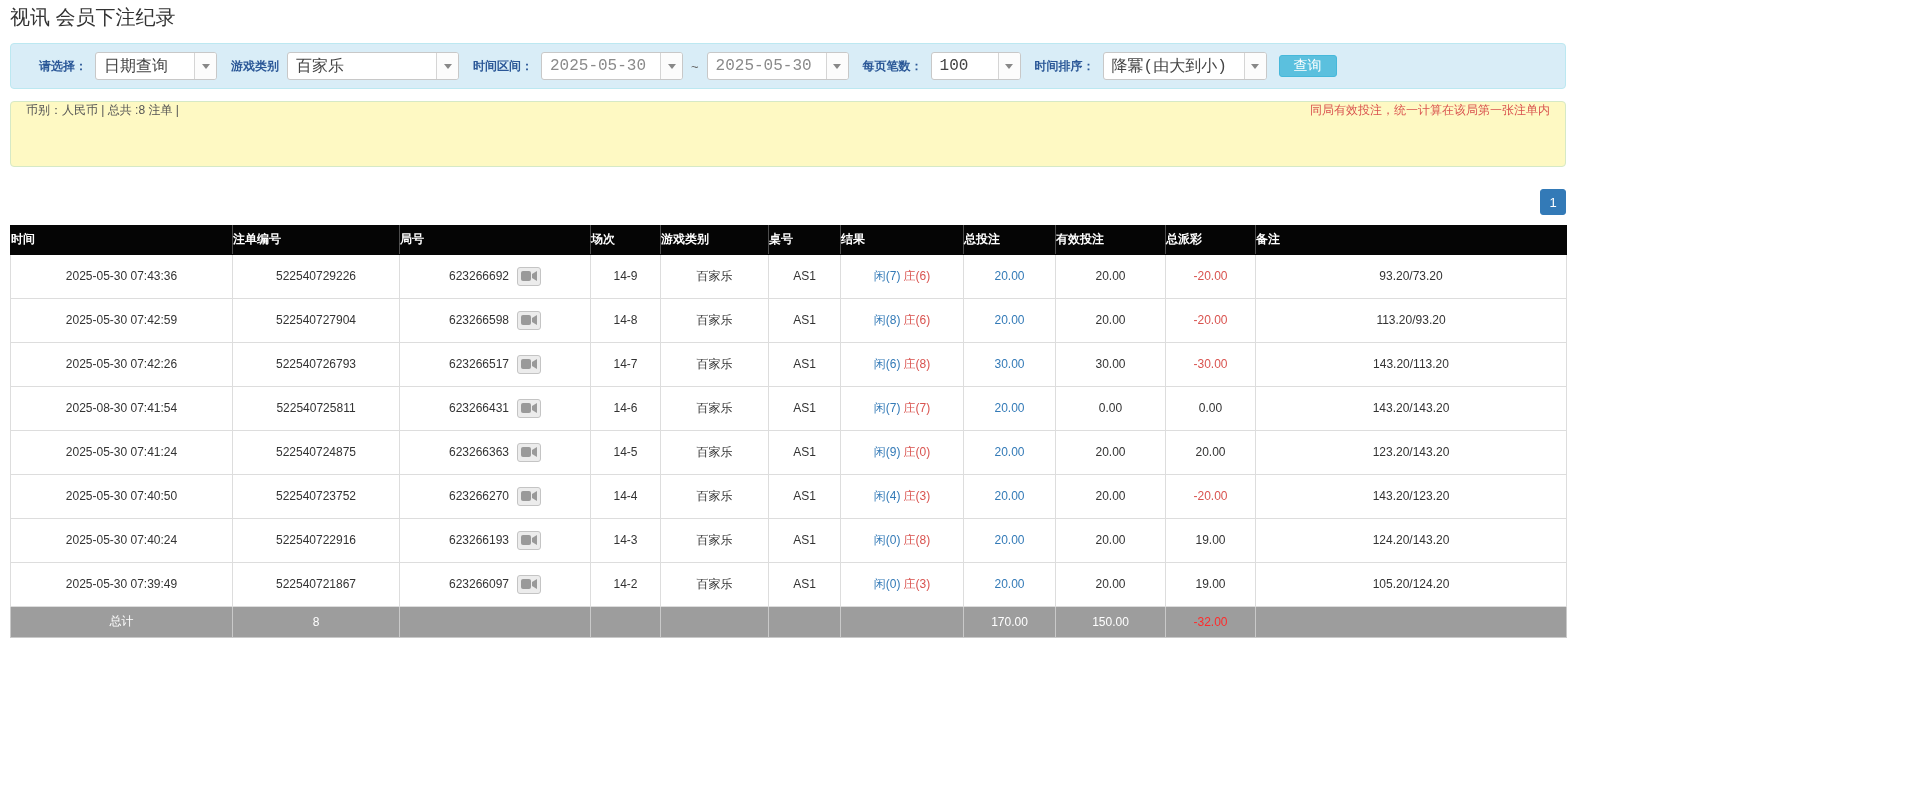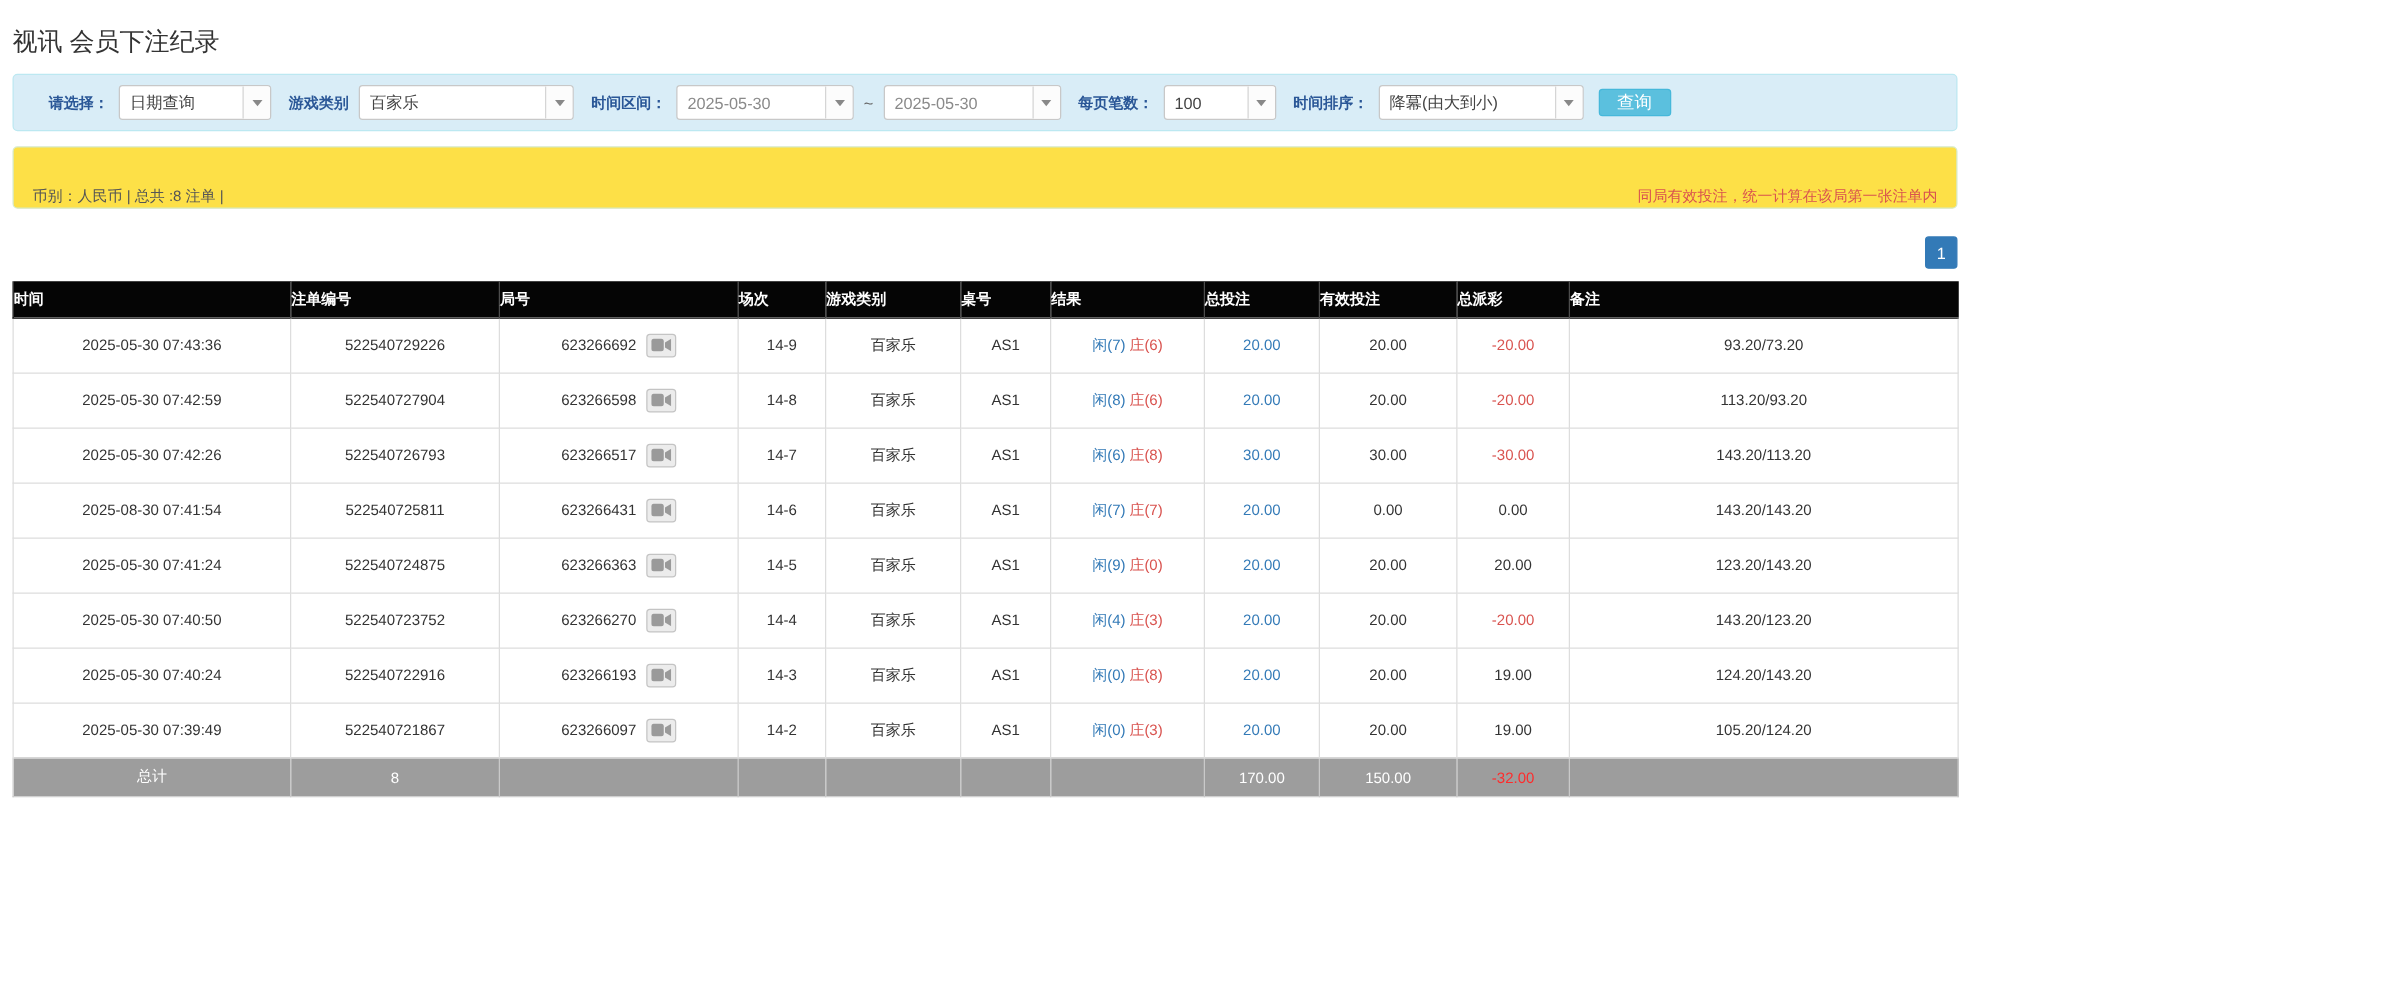--- a/index.html
+++ b/index.html
@@ -10,21 +10,21 @@
   }
   .page {
     width: 1556px;
     margin: 0 0 0 10px;
     padding-top: 2px;
   }
   .page-title {
     font-size: 20px;
     font-weight: 500;
     color: #333;
-    margin: 18px 0 12px 0;
+    margin: 2px 0 12px 0;
   }
   
   .filter-bar {
     background: #d9edf7;
     border: 1px solid #bce8f1;
     border-radius: 4px;
     height: 46px;
     display: flex;
     align-items: center;
     padding: 0 22px;
@@ -45,23 +45,23 @@
     border: 1px solid #c8c8c8;
     border-radius: 3px;
     height: 28px;
     overflow: hidden;
   }
   .combo-input {
     border: none;
     outline: none;
     height: 100%;
     padding: 0 8px;
-    font-size: 13px;
+    font-size: 16px;
     color: #444;
-    font-family: Liberation Sans, sans-serif;
+    font-family: Liberation Mono, monospace;
     background: transparent;
   }
   .combo-input.muted { color: #8a8a8a; }
   .combo-btn {
     width: 22px;
     display: flex;
     align-items: center;
     justify-content: center;
     border-left: 1px solid #d5d5d5;
     background: #fcfcfc;
@@ -82,26 +82,26 @@
     font-size: 14px;
     height: 22px;
     padding: 0 14px;
     display: inline-flex;
     align-items: center;
     cursor: pointer;
     margin-left: 4px;
   }
   
   .summary-bar {
-    background: #fde047;
+    background: #fef9c3;
     border: 1px solid #d6e9c6;
     border-radius: 4px;
-    height: 50px;
+    height: 66px;
     display: flex;
-    align-items: flex-end;
+    align-items: flex-start;
     justify-content: space-between;
     padding: 0 15px;
     font-size: 12px;
   }
   .summary-left { color: #555; }
   .summary-right { color: #d9534f; }
   
   .pagination {
     margin-top: 22px;
     text-align: right;

